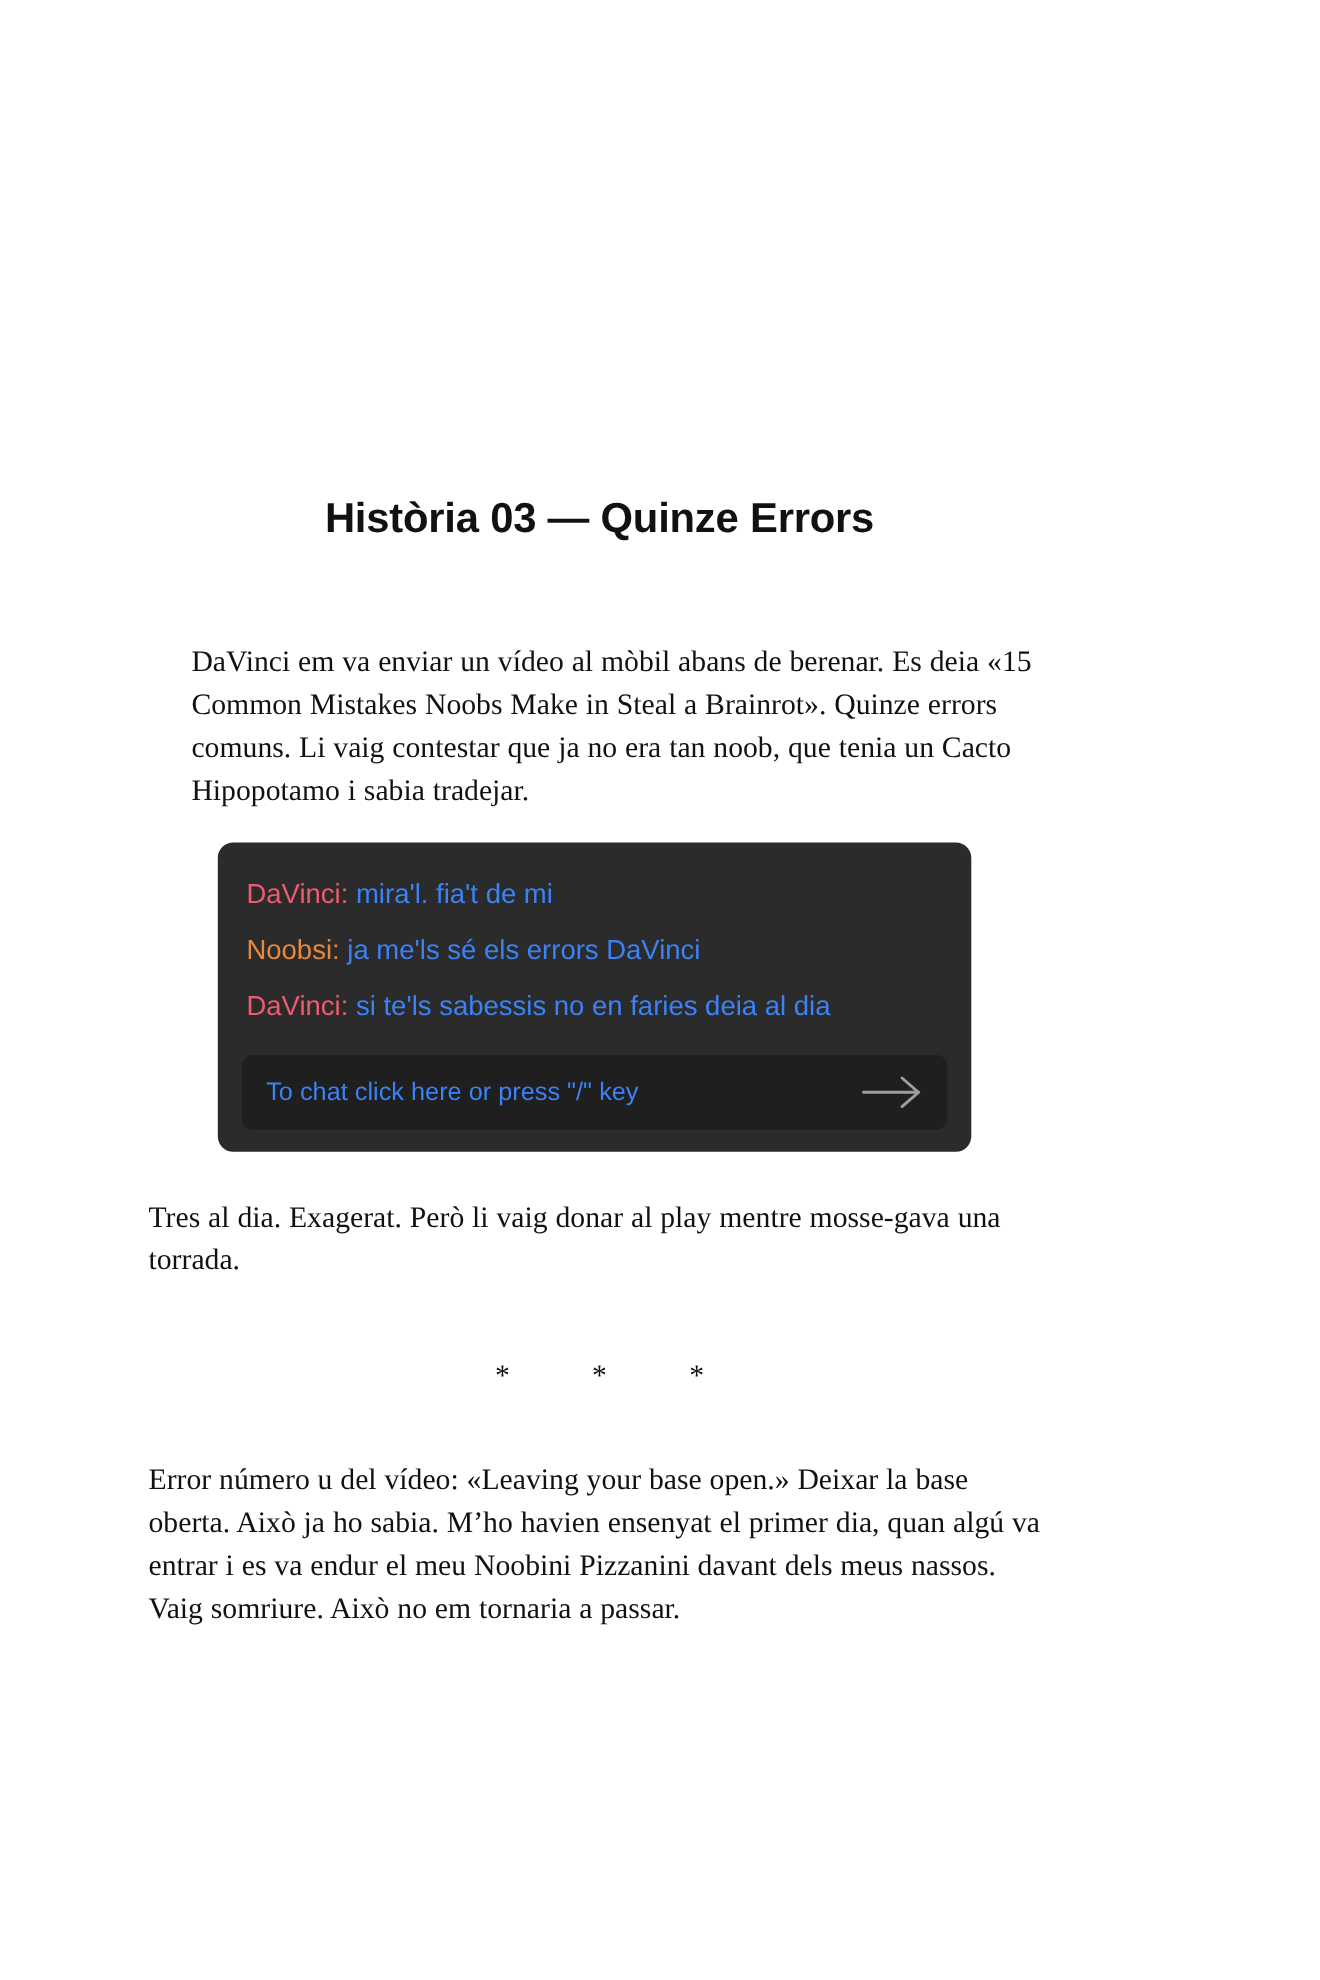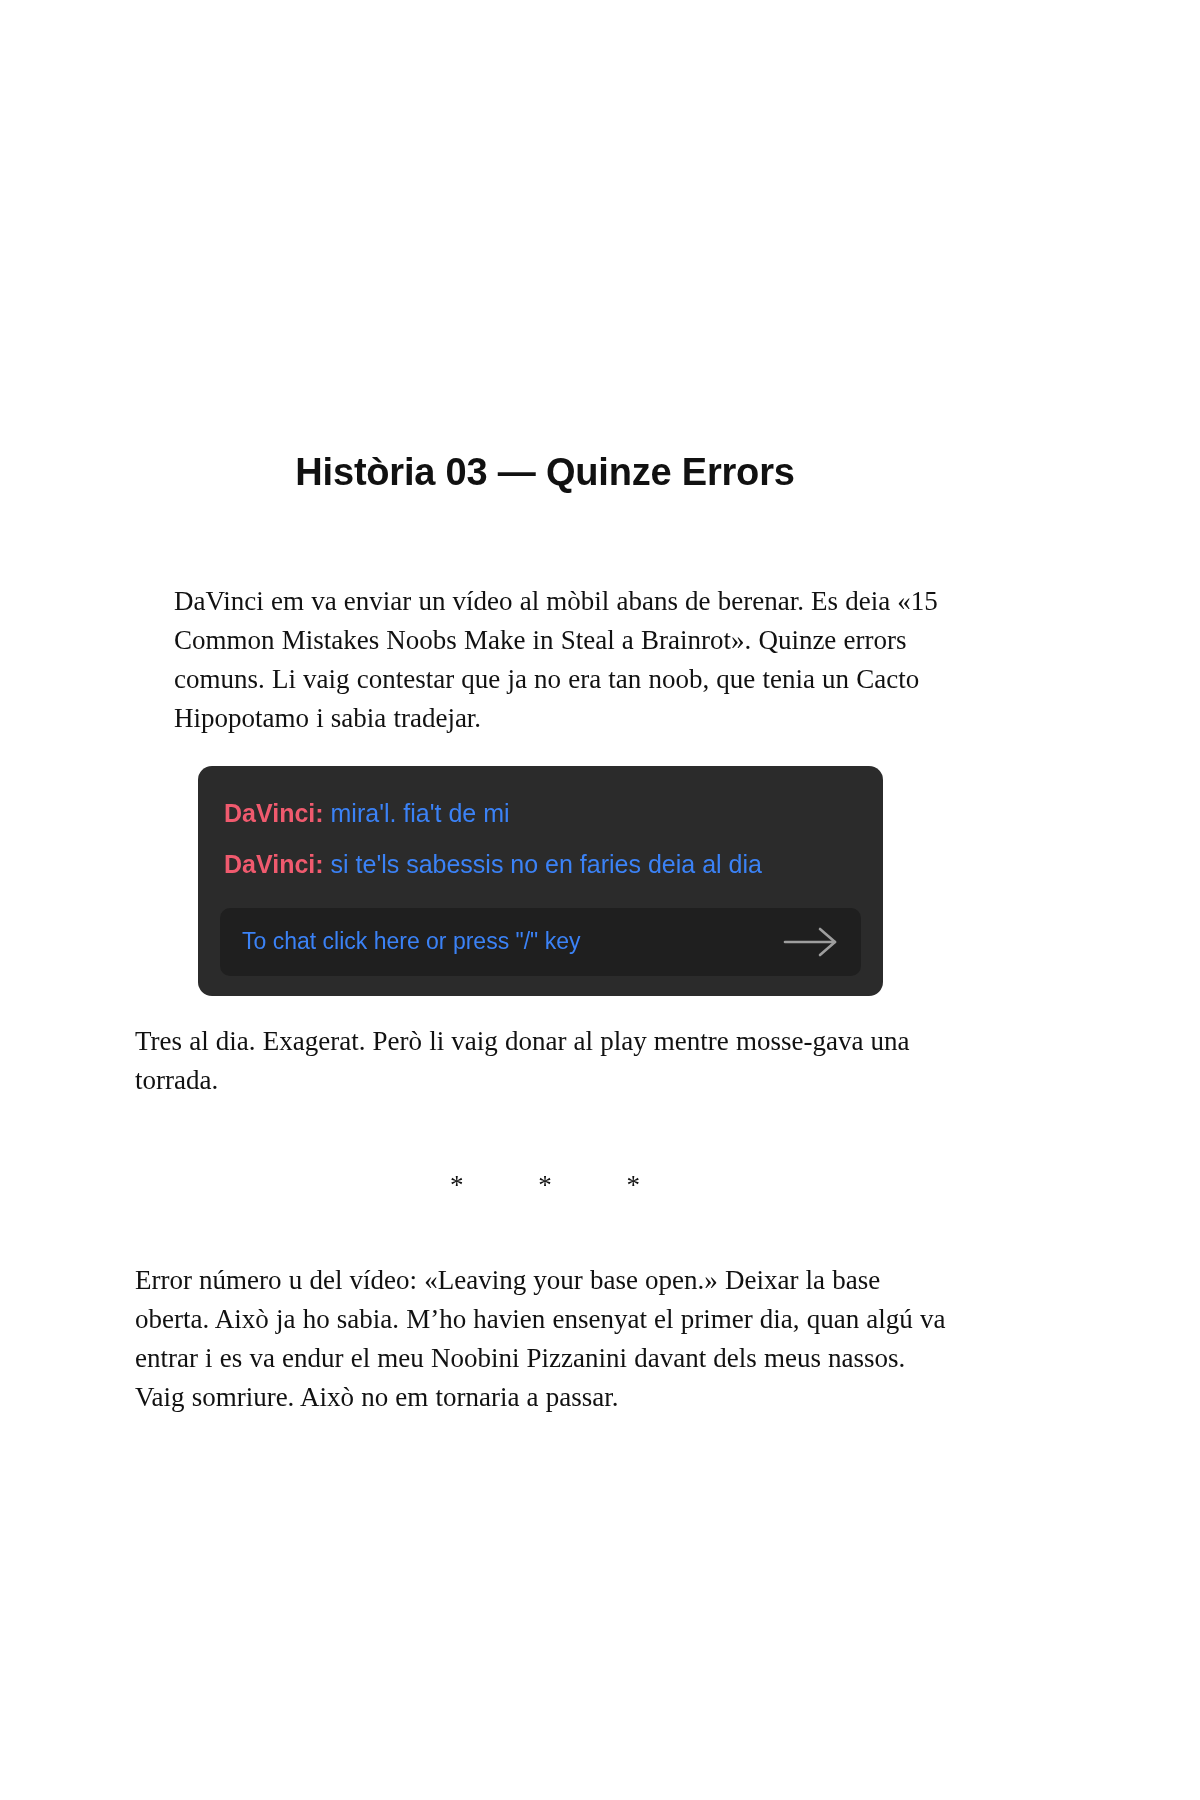--- a/index.html
+++ b/index.html
@@ -52,21 +52,21 @@
     text-align: left;
     word-spacing: 0.4px;
   }
 
   .para-first {
     margin-top: 86px;
     margin-left: 39px;
   }
 
   .para-after-chat {
-    margin-top: 26px;
+    margin-top: 40px;
   }
 
   .para-last {
     margin-top: 0;
   }
 
   
   .scene-break {
     font-family: "Liberation Serif", "DejaVu Serif", serif;
     font-size: 27px;
@@ -101,21 +101,21 @@
 
   .chat-line {
     font-size: 25px;
     line-height: 51px;
     color: #ececec;
     white-space: nowrap;
     font-weight: normal;
   }
 
   .chat-speaker {
-    font-weight: bold;
+    font-weight: normal;
     text-align: right;
   }
 
   .speaker-davinci { color: #f05a6e; }
   .speaker-noobsi  { color: #e8883c; }
 
   .chat-msg { color: #3b82f6; }
 
   
   .chat-input-bar {
@@ -157,20 +157,24 @@
 
     <div class="chat-box">
 
       <div class="chat-lines">
 
         <div class="chat-line">
           <span class="chat-speaker speaker-davinci">DaVinci:</span>
           <span class="chat-msg">mira'l. fia't de mi</span>
         </div>
 
+        <div class="chat-line">
+          <span class="chat-speaker speaker-noobsi">Noobsi:</span>
+          <span class="chat-msg">ja me'ls sé els errors DaVinci</span>
+        </div>
 
         <div class="chat-line">
           <span class="chat-speaker speaker-davinci">DaVinci:</span>
           <span class="chat-msg">si te'ls sabessis no en faries deia al dia</span>
         </div>
 
       </div>
 
       <div class="chat-input-bar">
         <span class="chat-placeholder">To chat click here or press "/" key</span>

